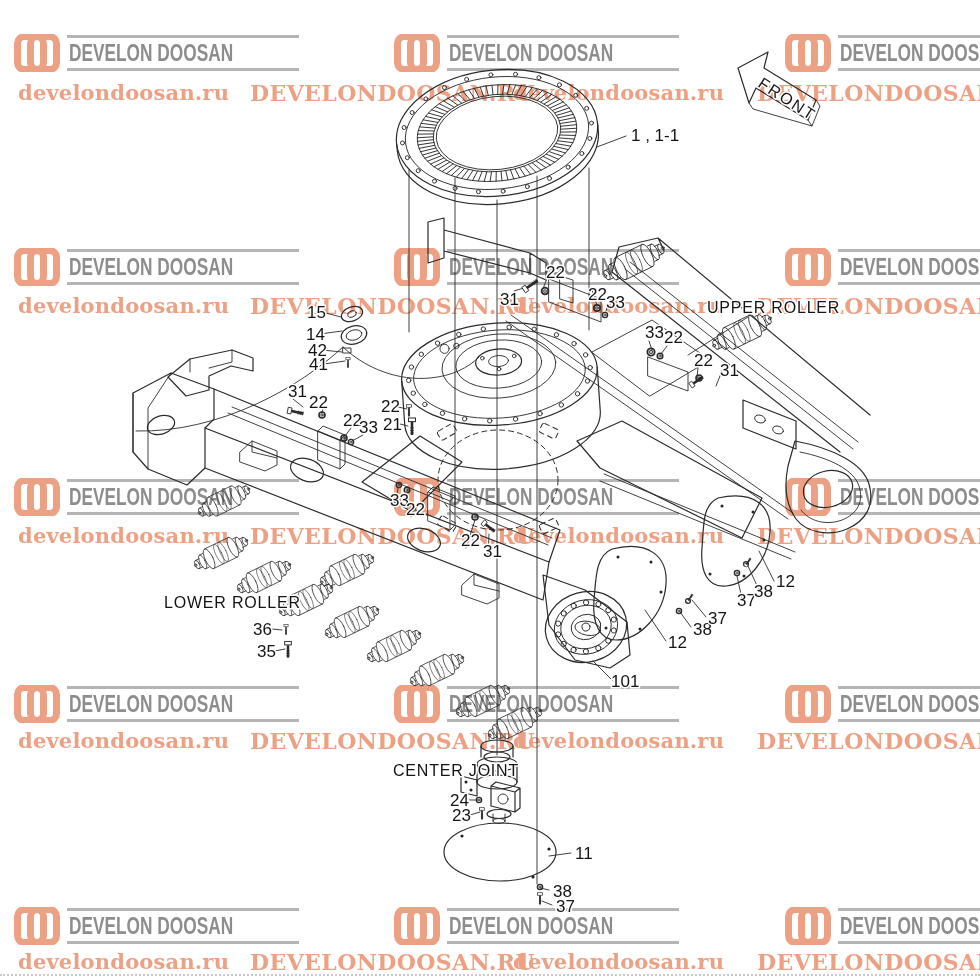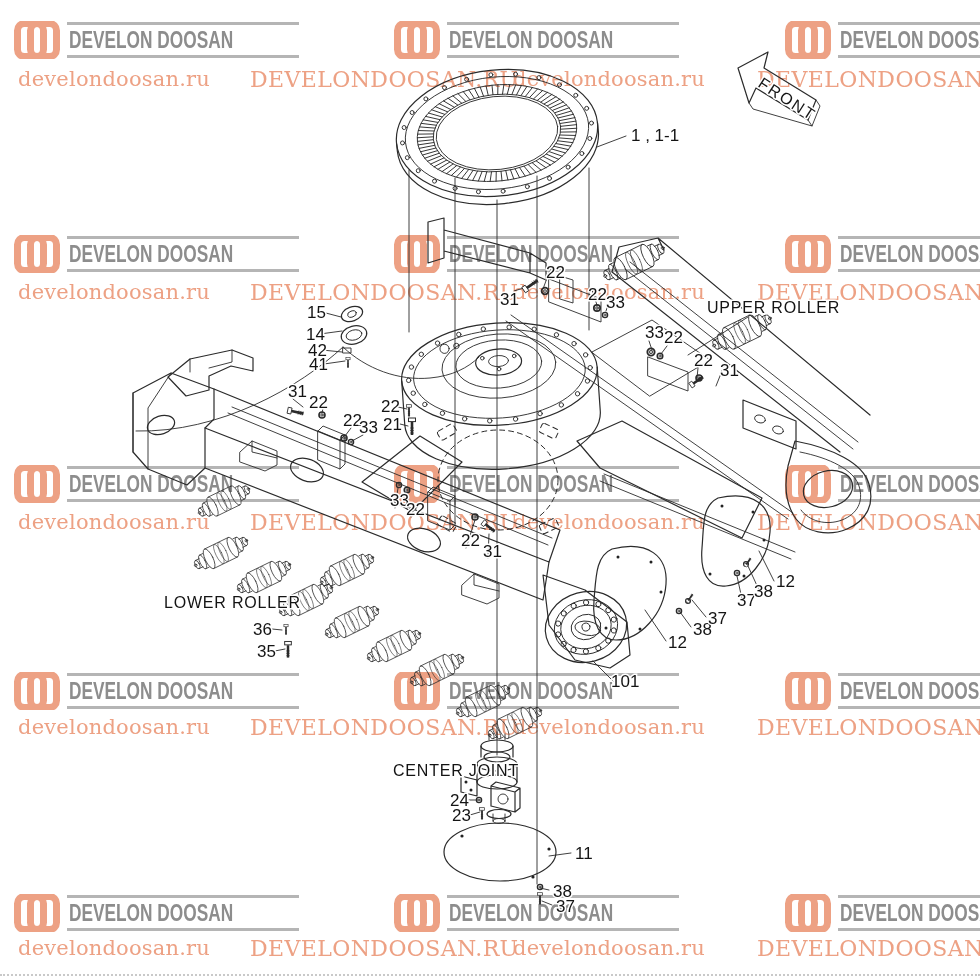--- a/index.html
+++ b/index.html
@@ -1,25 +1,25 @@
 <!DOCTYPE html>
 <html><head>
 <meta charset="utf-8">
 <style>
   html,body{margin:0;padding:0;background:#fff;}
   #stage{position:relative;width:980px;height:980px;background:#fff;overflow:hidden;
          font-family:"Liberation Sans",sans-serif;}
   
-  #watermarks{position:absolute;inset:0;z-index:1;}
+  #watermarks{position:absolute;inset:0;z-index:1;margin-top:13px;}
   .wm-logo{position:absolute;display:flex;align-items:center;gap:7px;height:40px;}
   .wm-brand{border-top:3px solid #b5b5b5;border-bottom:3px solid #b5b5b5;height:30px;
             line-height:30px;padding:0 2px;white-space:nowrap;}
   .wm-brand span{display:inline-block;transform:scaleX(.72);transform-origin:0 50%;
                  font-weight:700;font-size:24px;color:#8d8d8d;letter-spacing:0;}
-  .wm-url{position:absolute;font-family:"DejaVu Serif",serif;font-weight:400;white-space:nowrap;}
+  .wm-url{position:absolute;font-family:"DejaVu Serif",serif;font-weight:700;white-space:nowrap;}
   .wm-url.lo{font-size:21px;letter-spacing:.2px;}
   .wm-url.up{font-size:22px;letter-spacing:.4px;}
   .bottom-rule{position:absolute;left:0;right:0;top:974px;border-top:2px dotted #c9c9c9;}
   
   #diagram{position:absolute;inset:0;z-index:2;}
   .art{stroke:#2b2b2b;fill:none;stroke-width:1.2;stroke-linecap:round;stroke-linejoin:round;}
   .thin{stroke-width:.9;}
   .dashed{stroke-dasharray:5 4;stroke-width:1;}
   .callout{font-family:"Liberation Sans",sans-serif;fill:#141414;stroke:#fff;stroke-width:3px;
            paint-order:stroke;}

